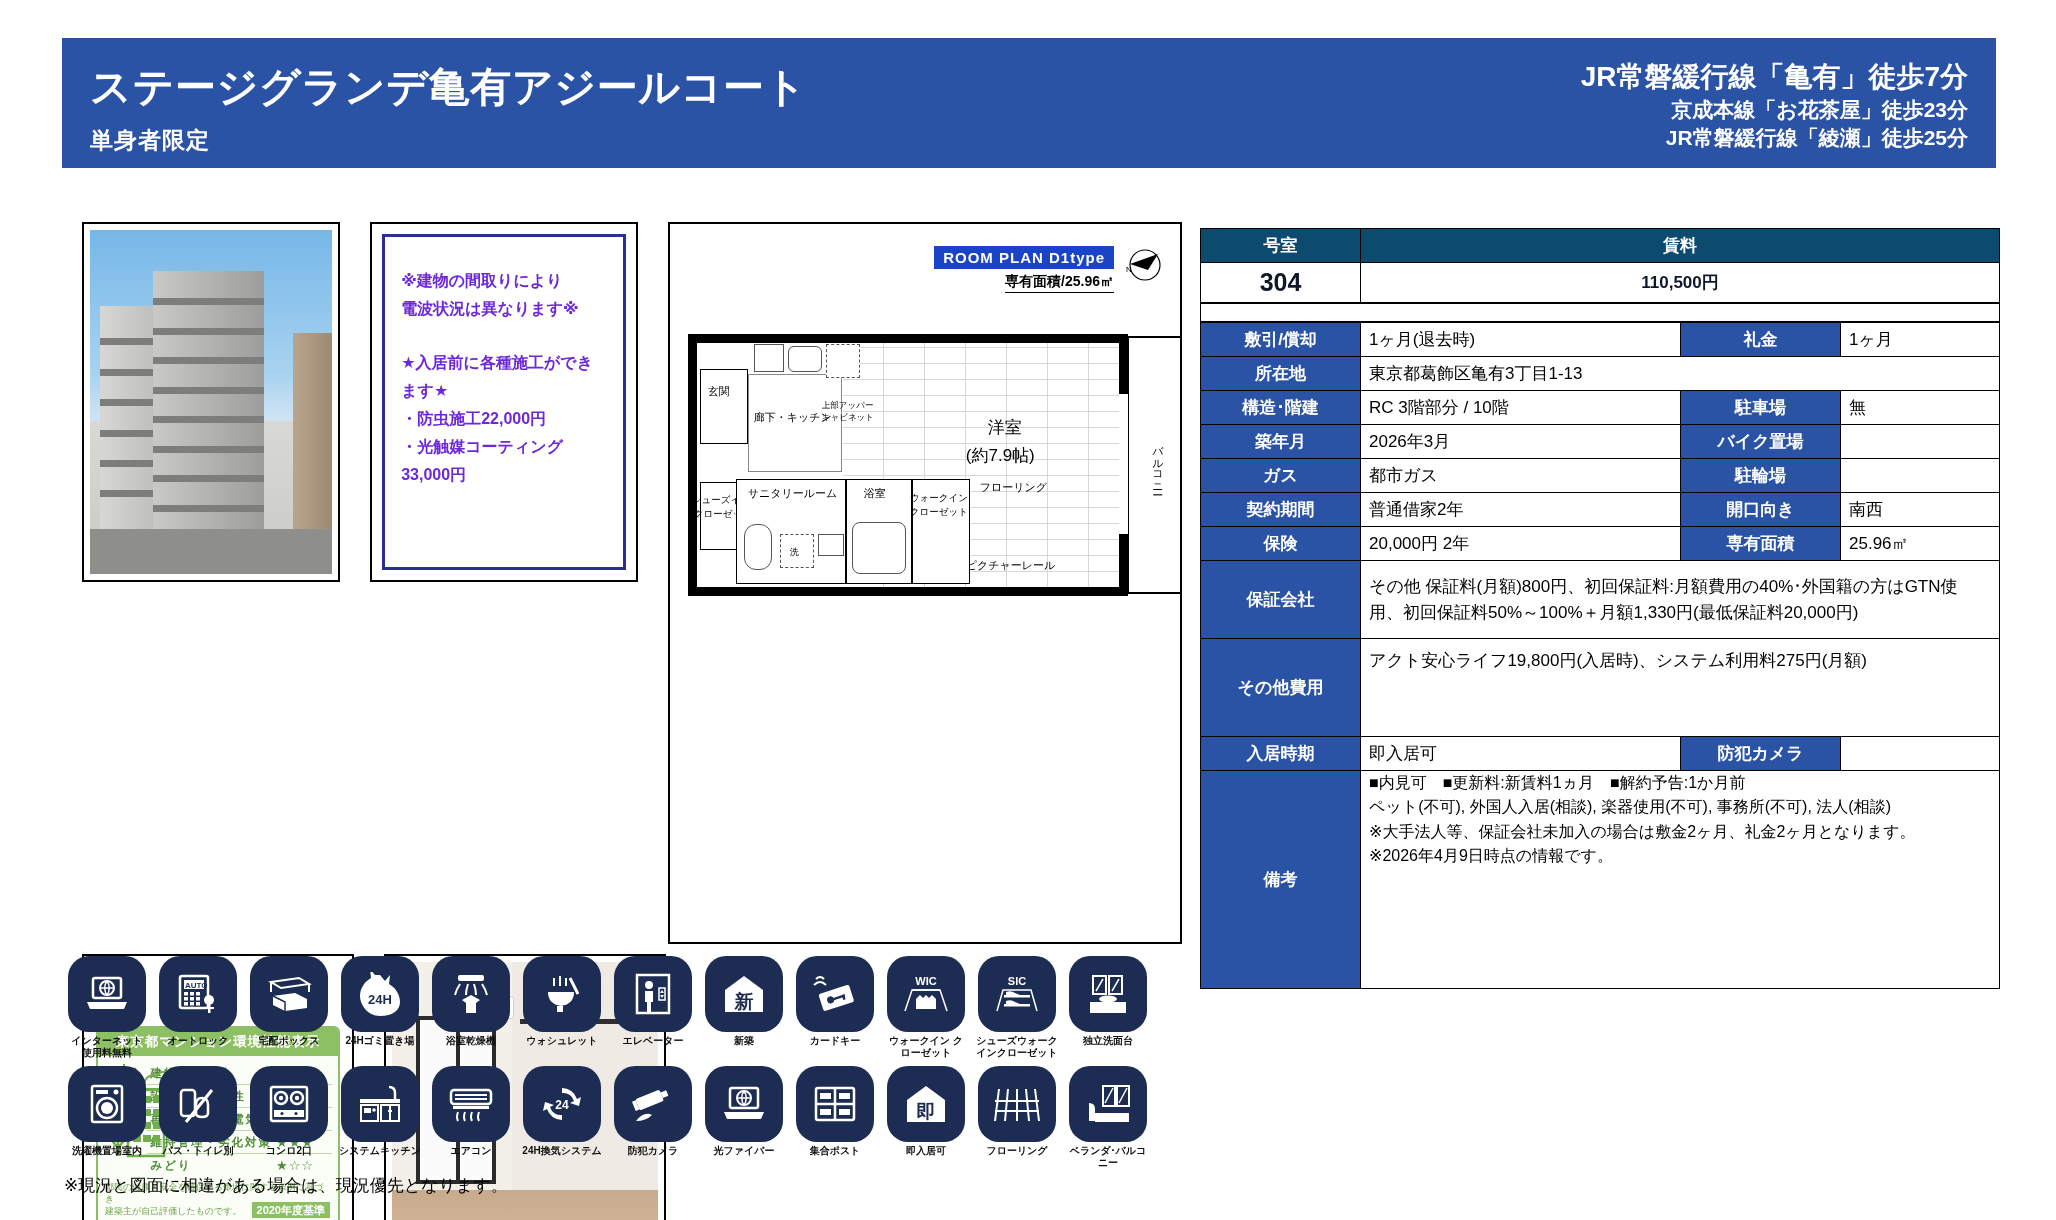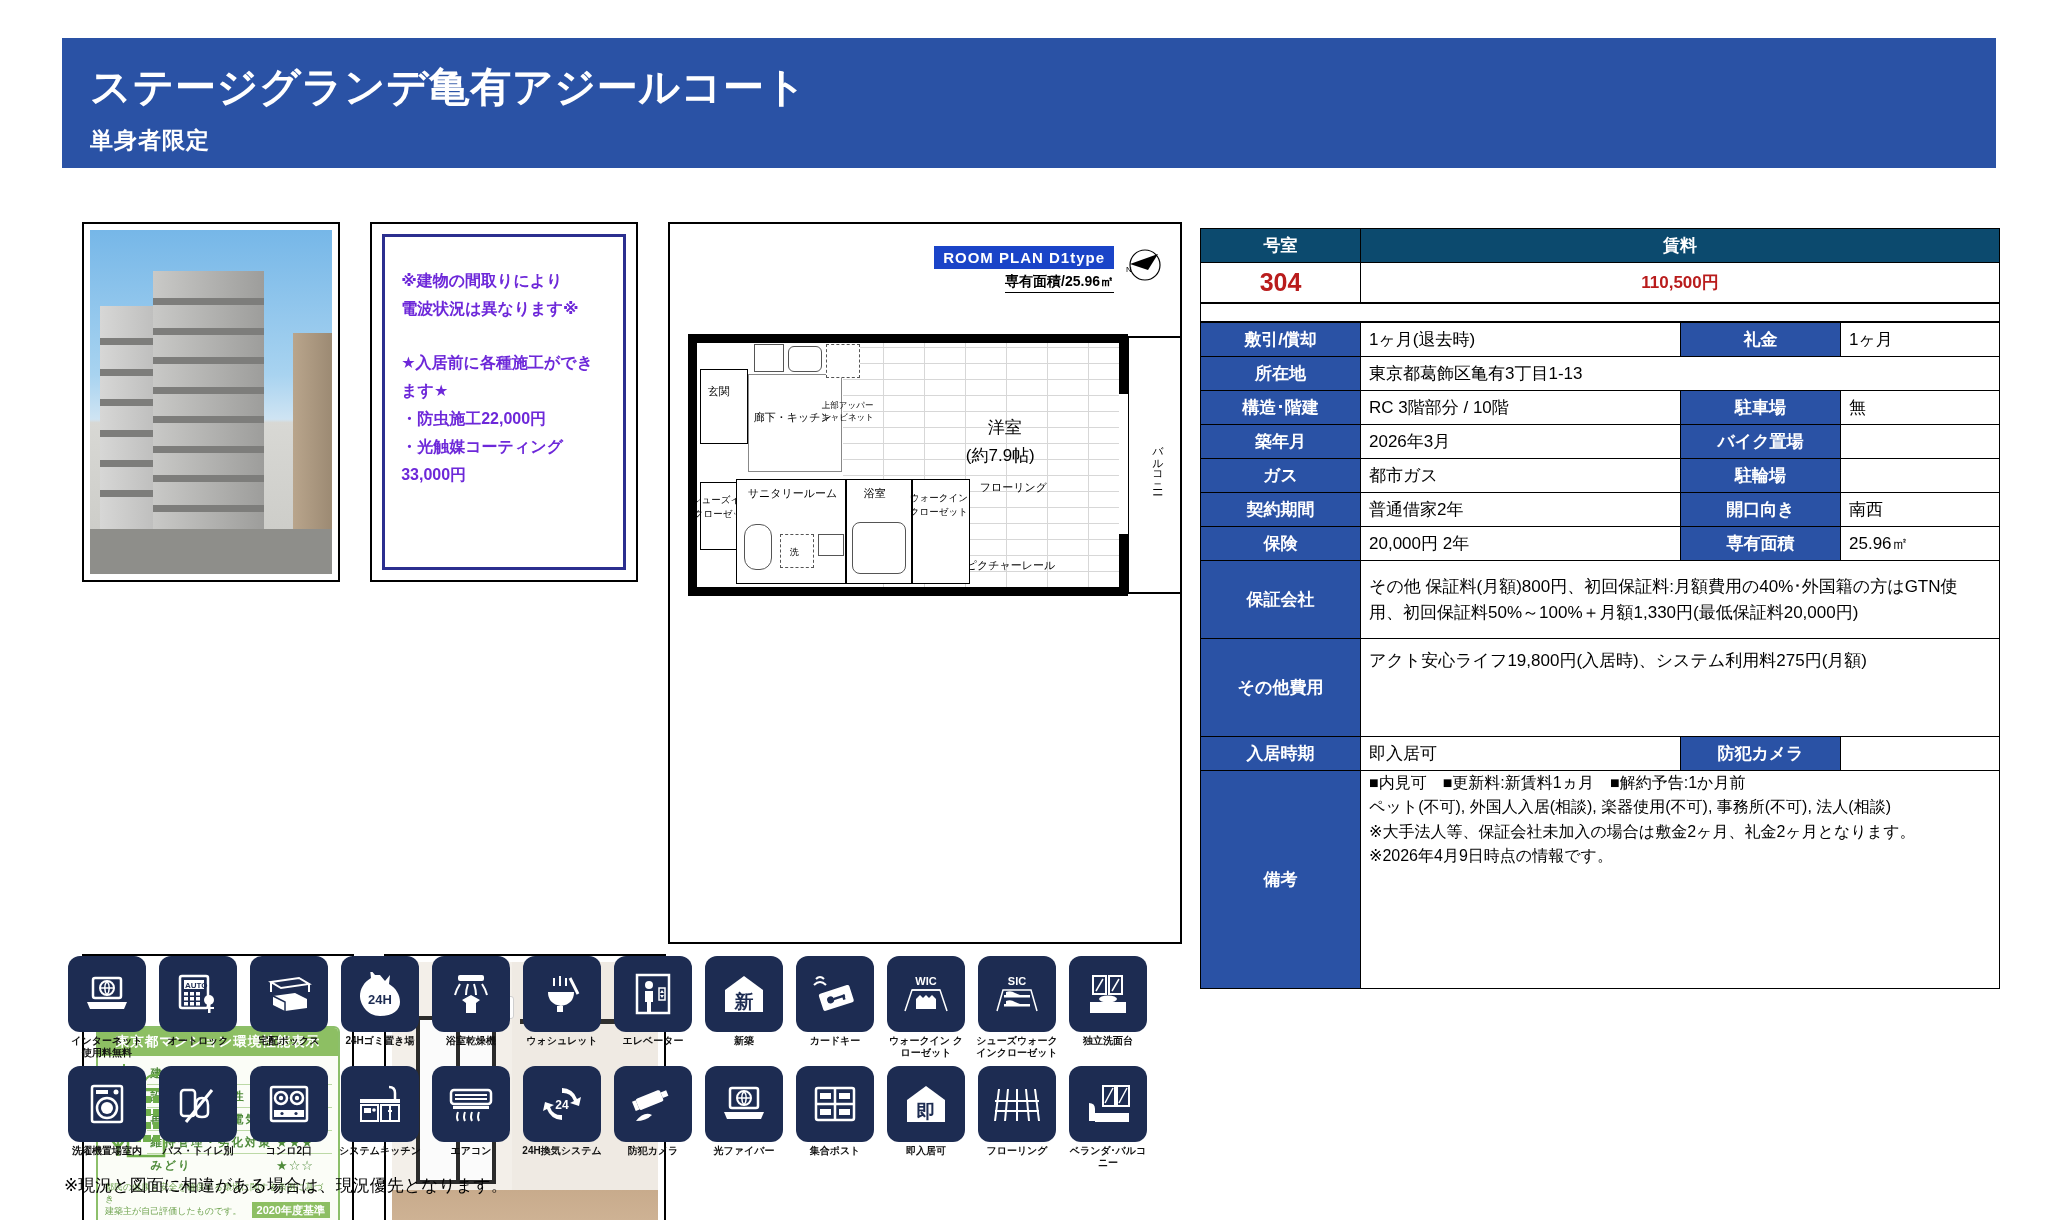--- a/index.html
+++ b/index.html
@@ -103,55 +103,60 @@
   .pc-tile { position:absolute; background:
      repeating-linear-gradient(0deg,transparent 0 15px,#d7d7d7 15px 16px),
      repeating-linear-gradient(90deg,transparent 0 40px,#d7d7d7 40px 41px); }
   .pc-line { position:absolute; background:#000; }
   .pc-thin { position:absolute; border:1px solid #555; background:#fff; }
 
   
   .icons { position:absolute; left:66px; top:956px; width:1110px; }
   .icon-row { display:flex; gap:9px; margin-bottom:8px; }
   .icon-cell { width:82px; text-align:center; }
-  .icon-sq { width:78px; height:76px; background:#1d2c52; border-radius:12px;
+  .icon-sq { width:78px; height:76px; background:#1d2c52; border-radius:21px;
              margin:0 auto; display:flex; align-items:center; justify-content:center;
              color:#fff; position:relative; }
   .icon-sq svg { display:block; }
   .icon-txt { font-size:10px; color:#111; margin-top:3px; line-height:1.15; font-weight:bold; }
 
   .disclaimer { position:absolute; left:64px; top:1174px; font-size:17px; color:#000; }
 
   
   .right-col { position:absolute; left:1200px; top:228px; width:800px; }
 
   table.t { border-collapse:collapse; width:100%; table-layout:fixed; }
   table.t td { border:1.5px solid #000; padding:5px 8px; font-size:17px; vertical-align:middle; }
 
   .th-grey { background:#0c4a6e; color:#fff; text-align:center; font-weight:bold; font-size:18px; }
-  .val-red { color:#b91c1c; text-align:center; font-weight:bold; font-size:27px; padding:7px 0; }
+  .val-red { color:#0f172a; text-align:center; font-weight:bold; font-size:27px; padding:7px 0; }
   .val-red.small { font-size:25px; }
 
   .lbl { background:#2a52a5; color:#fff; text-align:center; font-weight:bold; font-size:17px; }
   .val { background:#fff; color:#000; font-size:16.5px; }
 
   .spacer-row td { border:none; height:18px; padding:0; }
 
   .memo-text { font-size:16px; line-height:1.52; }
   .guarantee-text { font-size:15.5px; line-height:1.5; }
 </style>
 </head>
 <body>
 
 <div class="page">
 
   <div class="header">
     <div class="header-left">
       <div class="bldg-name">ステージグランデ亀有アジールコート</div>
       <div class="bldg-sub">単身者限定</div>
+    </div>
+    <div class="header-right">
+      <div class="access-1">JR常磐緩行線「亀有」徒歩7分</div>
+      <div class="access-2">京成本線「お花茶屋」徒歩23分</div>
+      <div class="access-3">JR常磐緩行線「綾瀬」徒歩25分</div>
     </div>
   </div>
 
   <div class="left-col">
 
     <div class="photo-row">
 
       <div class="cell-box photo-ext">
         <div class="extphoto">
           <div class="ext-bldgA">

